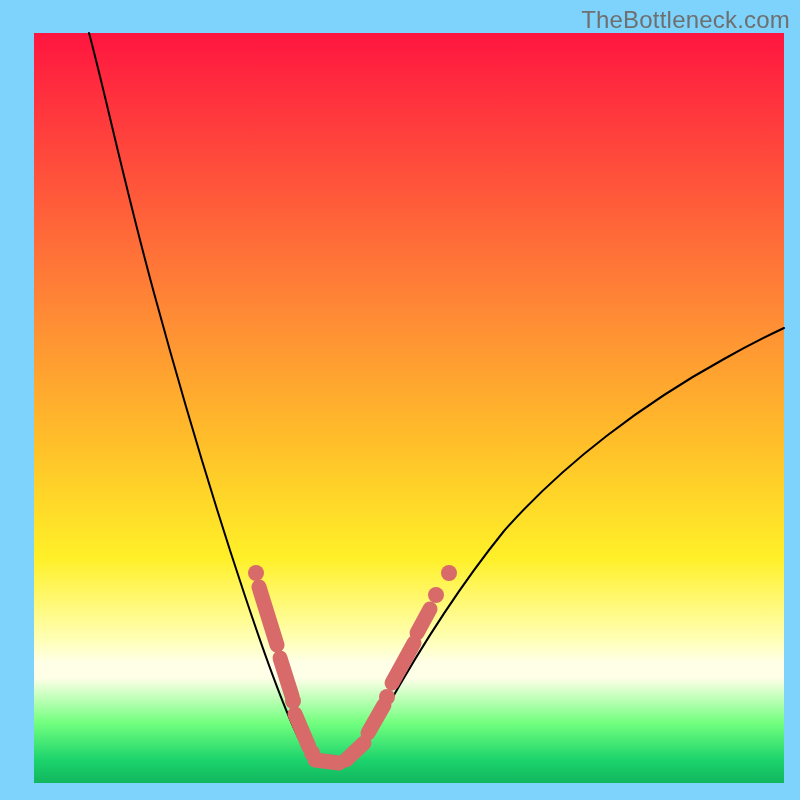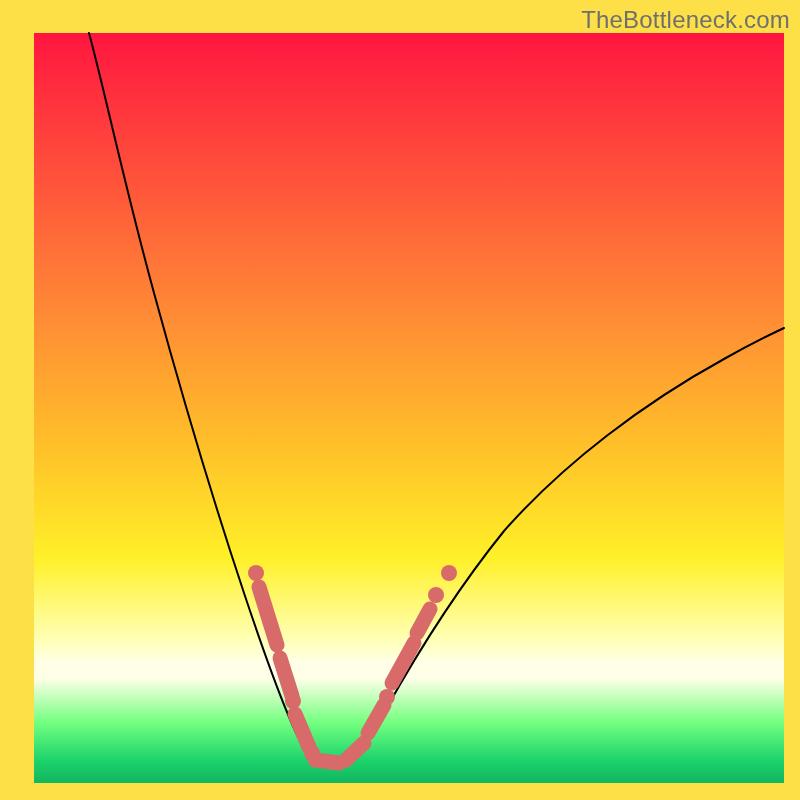--- a/index.html
+++ b/index.html
@@ -10,21 +10,21 @@
     background: #000;
     overflow: hidden;
     font-family: Arial, Helvetica, sans-serif;
   }
   .frame {
     position: absolute;
     left: 0;
     top: 0;
     width: 800px;
     height: 800px;
-    background: #fde047;
+    background: #7dd3fc;
   }
   .plot {
     position: absolute;
     left: 34px;
     top: 33px;
     width: 750px;
     height: 750px;
     
     background: linear-gradient(to bottom,
       #ff153f 0%,

